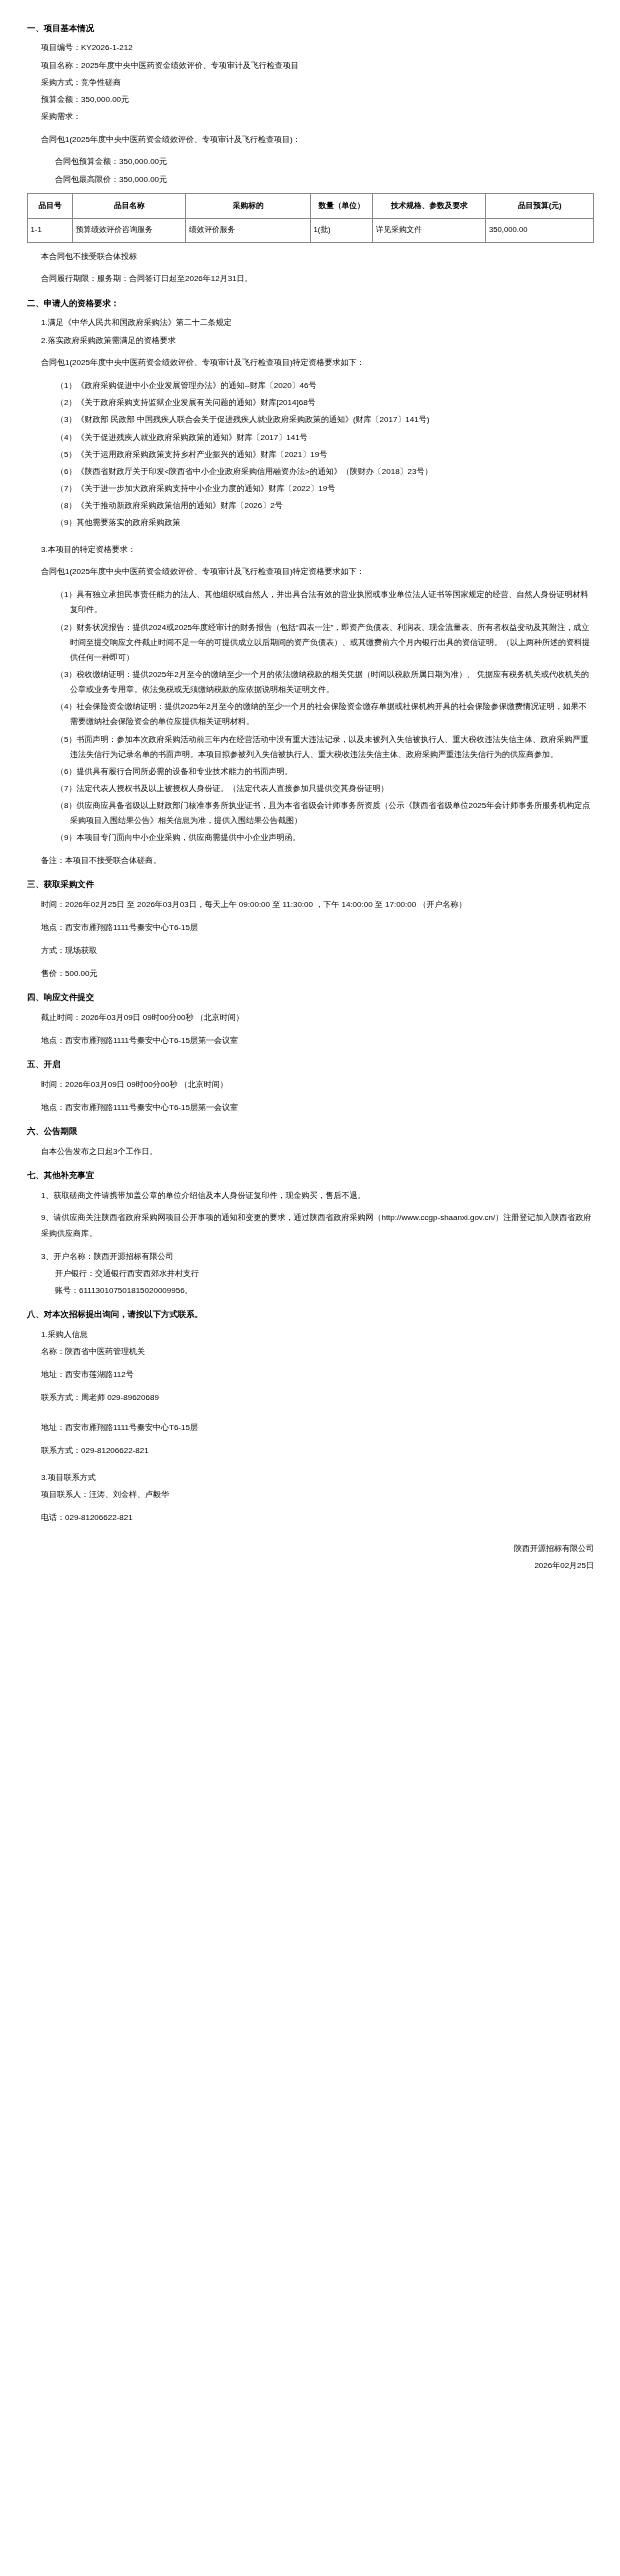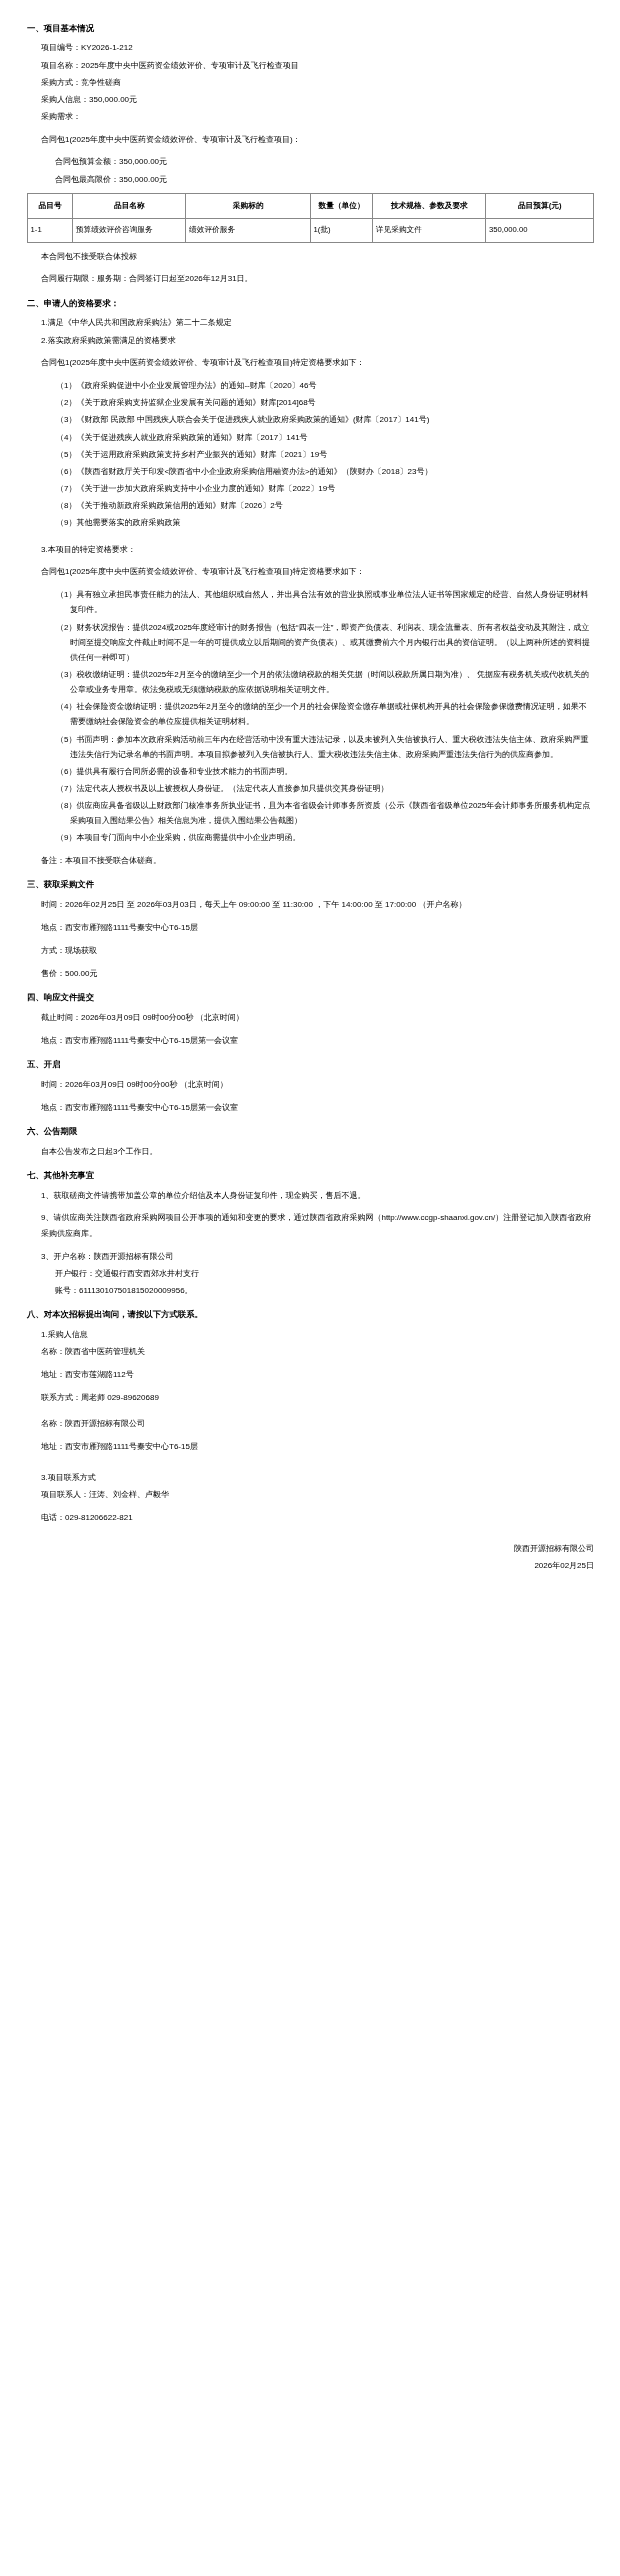--- a/index.html
+++ b/index.html
@@ -75,21 +75,21 @@
 
   <div class="line indent1">
     <span>项目名称：</span><span>2025年度中央中医药资金绩效评价、专项审计及飞行检查项目</span>
   </div>
 
   <div class="line indent1">
     <span>采购方式：</span><span>竞争性磋商</span>
   </div>
 
   <div class="line indent1">
-    <span>采购人信息：</span><span>350,000.00元</span>
+    <span>预算金额：</span><span>350,000.00元</span>
   </div>
 
   <div class="line indent1">
     <span>采购需求：</span>
   </div>
 
   <div class="spacer-sm"></div>
 
   <div class="line indent1">合同包1(2025年度中央中医药资金绩效评价、专项审计及飞行检查项目)：</div>
 
@@ -249,28 +249,28 @@
   <div class="line indent1">
     <span>地址：</span><span>西安市莲湖路112号</span>
   </div>
   <div class="spacer-sm"></div>
   <div class="line indent1">
     <span>联系方式：</span><span>周老师 029-89620689</span>
   </div>
 
   <div class="spacer-md"></div>
 
-  <div class="line indent1">
-    <span>名称：</span><span>陕西开源招标有限公司</span>
-  </div>
   <div class="spacer-sm"></div>
   <div class="line indent1">
     <span>地址：</span><span>西安市雁翔路1111号秦安中心T6-15层</span>
   </div>
   <div class="spacer-sm"></div>
+  <div class="line indent1">
+    <span>联系方式：</span><span>029-81206622-821</span>
+  </div>
 
   <div class="spacer-md"></div>
 
   <div class="line indent1">3.项目联系方式</div>
   <div class="line indent1">
     <span>项目联系人：</span><span>汪涛、刘金样、卢毅华</span>
   </div>
   <div class="spacer-sm"></div>
   <div class="line indent1">
     <span>电话：</span><span>029-81206622-821</span>

